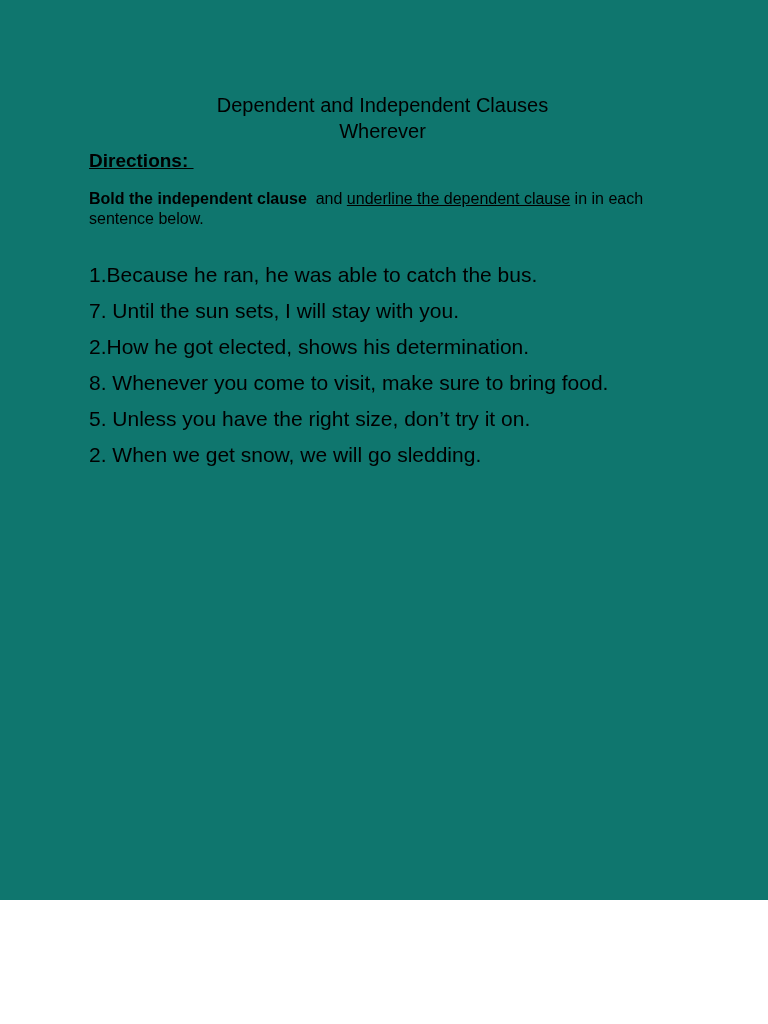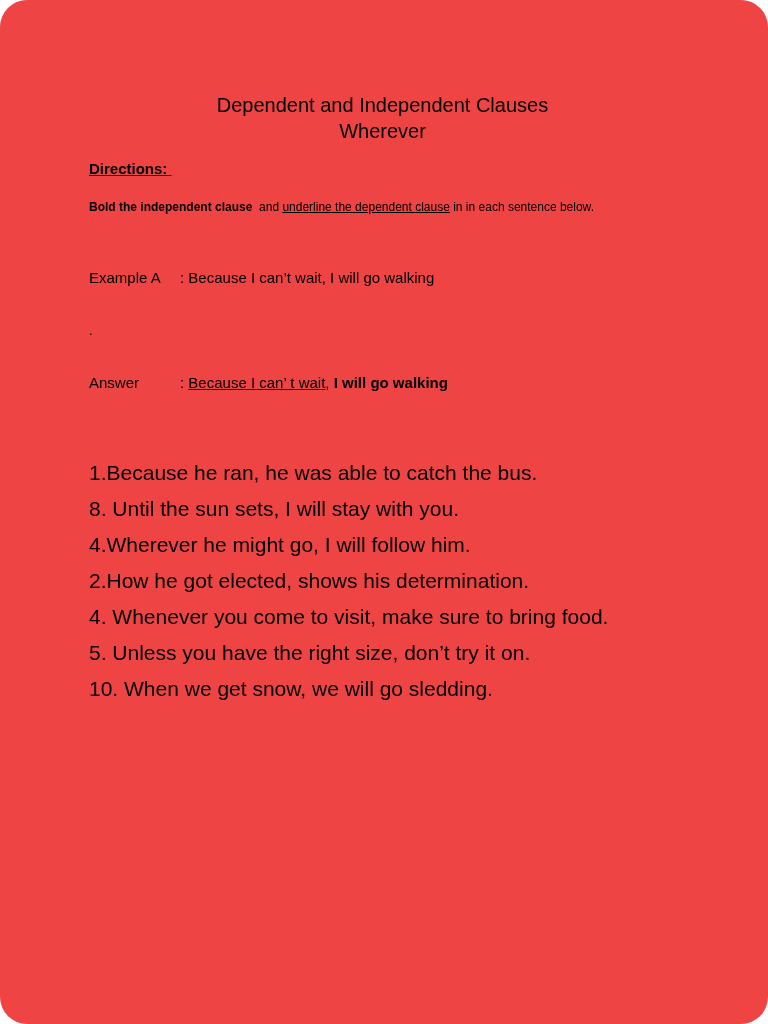--- a/index.html
+++ b/index.html
@@ -3,51 +3,50 @@
 <meta charset="utf-8">
 <style>
   html, body {
     margin: 0;
     padding: 0;
     background: #ffffff;
   }
   .page {
     position: relative;
     width: 768px;
-    height: 1024px;
-    background: #ef4444;
+    height: 900px;
+    background: #0f766e;
     color: #000000;
     font-family: "Liberation Sans", "DejaVu Sans", sans-serif;
     overflow: hidden;
     box-sizing: border-box;
-    border-radius: 27px;
   }
   .content {
     padding: 92px 92px 0 89px;
     box-sizing: border-box;
   }
   .title {
     font-size: 20px;
     line-height: 26px;
     font-weight: 400;
     text-align: center;
     margin: 0;
     white-space: pre-wrap;
   }
   .directions {
-    margin-top: 16px;
-    font-size: 15px;
+    margin-top: 8px;
+    font-size: 19px;
     line-height: 17px;
     font-weight: 700;
     text-decoration: underline;
     white-space: pre-wrap;
   }
   .instruction {
     margin: 20px 0 0 0;
-    font-size: 12px;
+    font-size: 16px;
     line-height: 20px;
     white-space: pre-wrap;
   }
   .instruction .bold { font-weight: 700; }
   .instruction .underl { text-decoration: underline; }
   .example-block {
     margin-top: 17px;
     font-size: 15px;
     line-height: 17.5px;
     white-space: pre-wrap;
@@ -80,30 +79,24 @@
 
 <div class="page">
   <div class="content">
 
     <h1 class="title"><span>Dependent and Independent Clauses</span><br><span>Wherever</span></h1>
 
     <div class="directions">Directions: </div>
 
     <p class="instruction"><span class="bold">Bold the independent clause</span><span>  and </span><span class="underl">underline the dependent clause</span><span> in in each sentence below.</span></p>
 
-    <div class="example-block">
-      <p class="ex-row"><span class="ex-label">Example A</span><span>: </span><span>Because I can’t wait, I will go walking</span></p>
-      <p class="stray-period">.</p>
-      <p class="ex-row"><span class="ex-label">Answer</span><span>: </span><span class="answer-underl">Because I can’ t wait</span><span>, </span><span class="answer-bold">I will go walking</span></p>
-    </div>
 
     <div class="sentence-list">
       <p class="sentence">1.Because he ran, he was able to catch the bus.</p>
-      <p class="sentence">8. Until the sun sets, I will stay with you.</p>
-      <p class="sentence">4.Wherever he might go, I will follow him.</p>
+      <p class="sentence">7. Until the sun sets, I will stay with you.</p>
       <p class="sentence">2.How he got elected, shows his determination.</p>
-      <p class="sentence">4. Whenever you come to visit, make sure to bring food.</p>
+      <p class="sentence">8. Whenever you come to visit, make sure to bring food.</p>
       <p class="sentence">5. Unless you have the right size, don’t try it on.</p>
-      <p class="sentence">10. When we get snow, we will go sledding.</p>
+      <p class="sentence">2. When we get snow, we will go sledding.</p>
     </div>
 
   </div>
 </div>
 
 </body></html>

